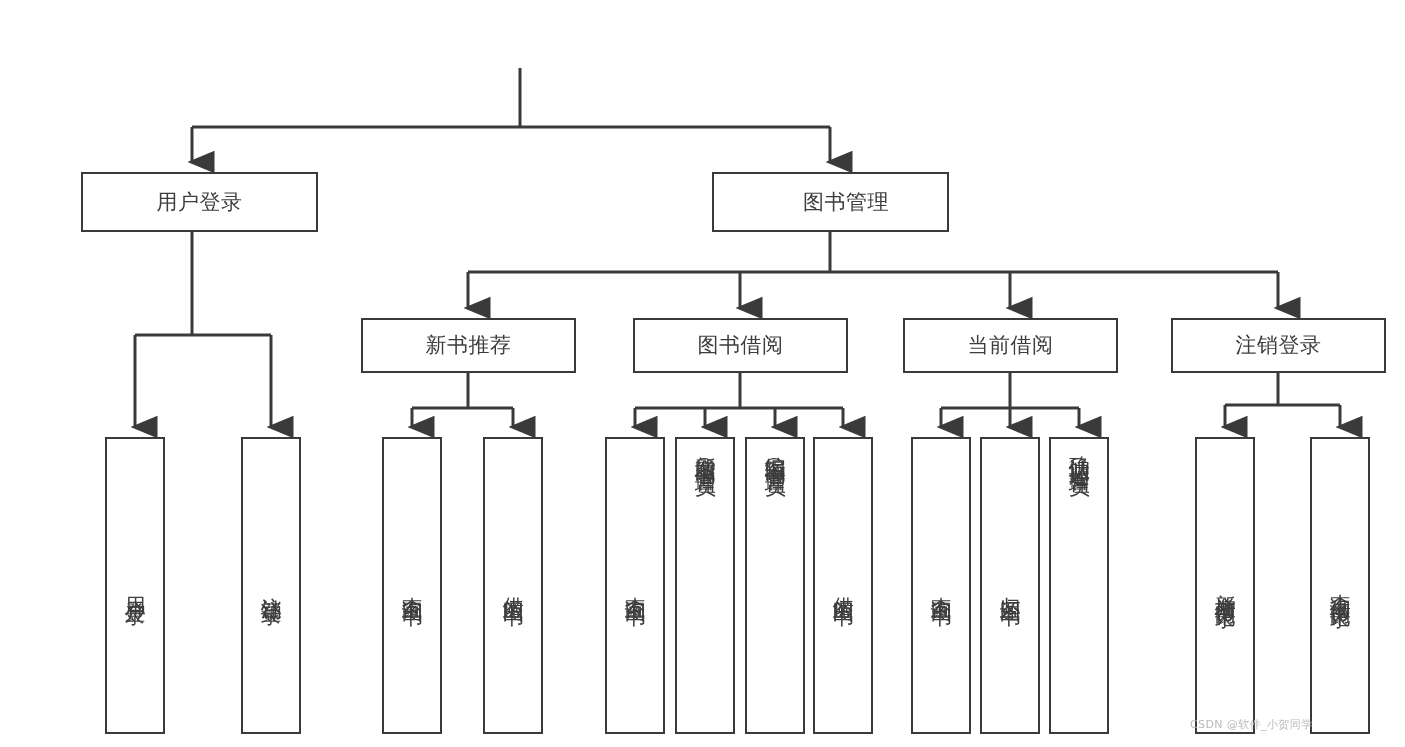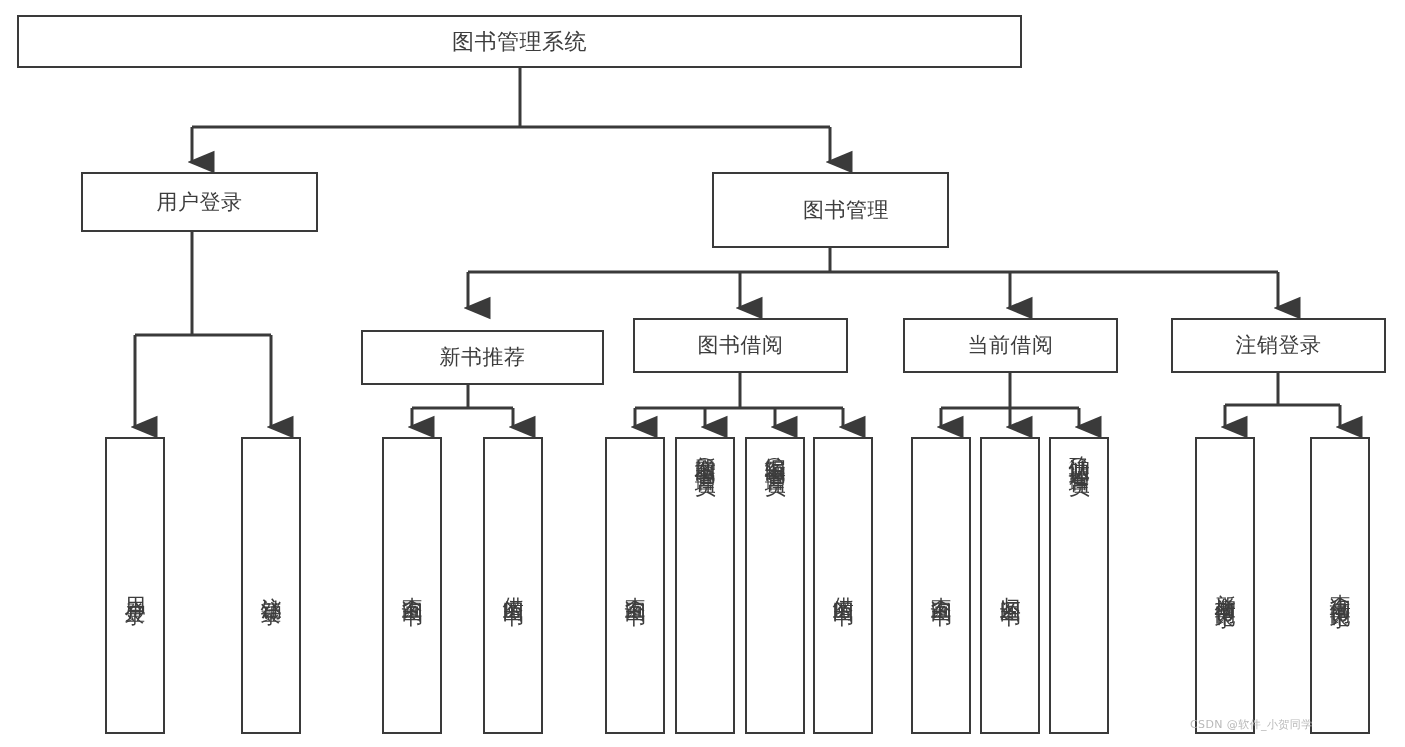--- a/index.html
+++ b/index.html
@@ -123,32 +123,29 @@
       <path d="M 1010 408 L 1010 427" marker-end="url(#arrow)"></path>
       <path d="M 1079 408 L 1079 427" marker-end="url(#arrow)"></path>
 
       <path d="M 1278 373 L 1278 405"></path>
       <path d="M 1225 405 L 1340 405"></path>
       <path d="M 1225 405 L 1225 427" marker-end="url(#arrow)"></path>
       <path d="M 1340 405 L 1340 427" marker-end="url(#arrow)"></path>
     </g>
   </svg>
 
-  <div class="node horiz root" style="left:17px; top:15px; width:1005px; height:53px;">
-    <span class="node-label">图书管理系统</span>
-  </div>
 
   <div class="node horiz" style="left:81px; top:172px; width:237px; height:60px;">
     <span class="node-label">用户登录</span>
   </div>
-  <div class="node horiz" style="left:712px; top:172px; width:237px; height:76px;padding-left:31px;">
+  <div class="node horiz" style="left:712px; top:172px; width:237px; height:60px;padding-left:31px;">
     <span class="node-label">图书管理</span>
   </div>
 
-  <div class="node horiz" style="left:361px; top:318px; width:243px; height:55px;margin-top:12px;">
+  <div class="node horiz" style="left:361px; top:318px; width:215px; height:55px;">
     <span class="node-label">新书推荐</span>
   </div>
   <div class="node horiz" style="left:633px; top:318px; width:215px; height:55px;">
     <span class="node-label">图书借阅</span>
   </div>
   <div class="node horiz" style="left:903px; top:318px; width:215px; height:55px;">
     <span class="node-label">当前借阅</span>
   </div>
   <div class="node horiz" style="left:1171px; top:318px; width:215px; height:55px;">
     <span class="node-label">注销登录</span>

